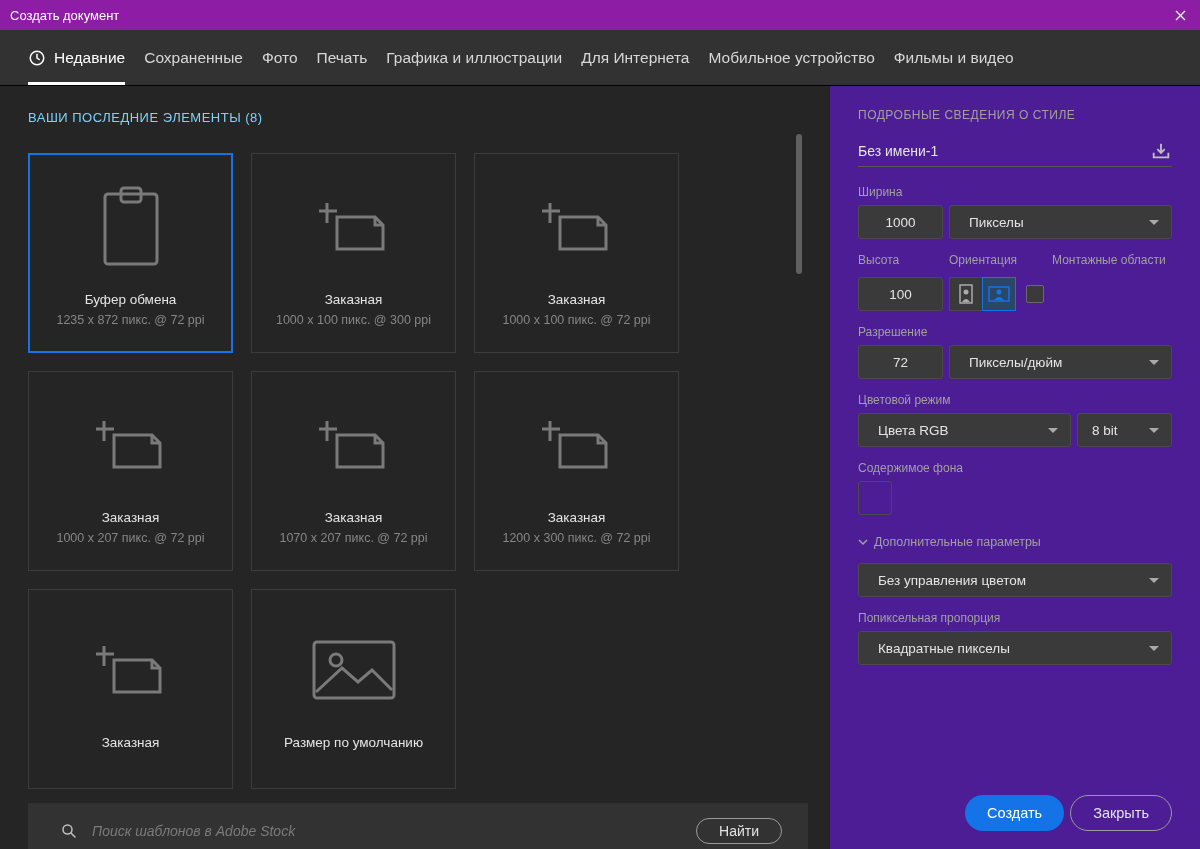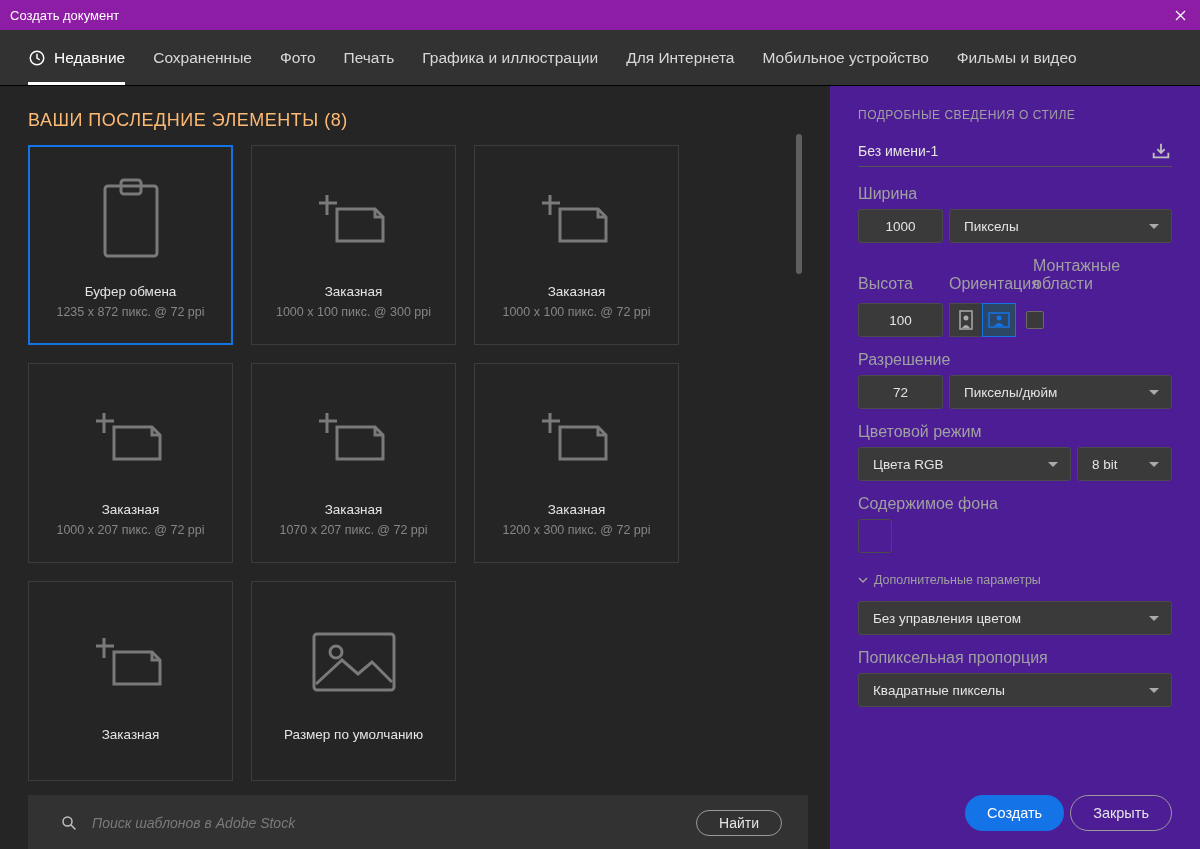--- a/index.html
+++ b/index.html
@@ -3,32 +3,32 @@
 <meta charset="utf-8">
 <style>
   * { box-sizing: border-box; margin: 0; padding: 0; font-family: -apple-system, "Segoe UI", Arial, sans-serif; }
   body { width: 1200px; height: 849px; background: #323232; color: #d8d8d8; overflow: hidden; }
 
   
   .titlebar { height: 30px; background: #8e1da5; display: flex; align-items: center; justify-content: space-between; padding: 0 10px; color: #fff; font-size: 13px; }
   .titlebar .close { width: 20px; height: 20px; display: flex; align-items: center; justify-content: center; cursor: pointer; }
 
   
-  .tabs { height: 56px; display: flex; align-items: center; gap: 28px; padding: 0 28px; border-bottom: 1px solid #000; background: #323232;}
+  .tabs { height: 56px; display: flex; align-items: center; gap: 19px; padding: 0 28px; border-bottom: 1px solid #000; background: #323232;}
   .tab { display: flex; align-items: center; gap: 8px; font-size: 15.5px; color: #d8d8d8; height: 100%; cursor: pointer; border-bottom: 3px solid transparent; padding-top: 3px;}
   .tab.active { color: #fff; border-bottom-color: #fff; }
   .tab .clock-icon { width: 18px; height: 18px; }
 
   
   .main { display: flex; height: calc(849px - 30px - 56px); }
   .left { flex: 1; background: #252525; padding: 24px 22px 14px 28px; display: flex; flex-direction: column; position: relative; }
   .right { width: 370px; background: #4c1d95; padding: 22px 28px 18px 28px; display: flex; flex-direction: column; }
 
   
-  .section-title { font-size: 18px; letter-spacing: .5px; color: #fdba74; margin-bottom: 14px; }
+  .section-title { font-size: 13px; letter-spacing: .5px; color: #7dd3fc; margin-bottom: 28px; }
 
   
   .grid-wrap { flex: 1; overflow-y: auto; padding-right: 18px; }
   .grid { display: grid; grid-template-columns: repeat(3, 205px); column-gap: 18px; row-gap: 18px; }
   .card { height: 200px; border: 1px solid #3c3c3c; background: #252525; display: flex; flex-direction: column; align-items: center; justify-content: center; text-align: center; cursor: pointer;}
   .card.selected { border: 2px solid #1473e6; }
   .card .icon-area { height: 95px; display: flex; align-items: center; justify-content: center; margin-bottom: 18px;}
   .card .label { font-size: 13.5px; color: #e4e4e4; margin-bottom: 6px;}
   .card .sub { font-size: 12.5px; color: #868686; }
 
@@ -40,28 +40,28 @@
 
   
   .scrollbar { position: absolute; right: 6px; top: 24px; width: 6px; height: 140px; background: #5f5f5f; border-radius: 3px; }
 
   
   .details-title { font-size: 12px; letter-spacing: .5px; color: #a0a0a0; margin-bottom: 18px; }
   .name-row { display: flex; align-items: center; gap: 10px; border-bottom: 1px solid #555; margin-bottom: 18px; padding-bottom: 4px;}
   .name-row input { flex: 1; background: transparent; border: none; color: #e4e4e4; font-size: 14px; outline: none; }
   .save-preset { width: 22px; height: 22px; cursor: pointer; }
 
-  .field-label { font-size: 16px; color: #a0a0a0; margin-bottom: 6px; }
+  .field-label { font-size: 12px; color: #a0a0a0; margin-bottom: 6px; }
   .row { display: flex; gap: 6px; margin-bottom: 14px; align-items: flex-end;}
   .col { display: flex; flex-direction: column;}
   .input-box { height: 34px; background: #3a3a3a; border: 1px solid #4a4a4a; border-radius: 3px; color: #e4e4e4; font-size: 13.5px; padding: 0 12px; outline: none; text-align: center;}
   .input-box.w85 { width: 85px; }
   .select-box { height: 34px; background: #3a3a3a; border: 1px solid #4a4a4a; border-radius: 3px; color: #e4e4e4; font-size: 13.5px; padding: 0 30px 0 14px; outline: none; display: flex; align-items: center; justify-content: space-between; cursor: pointer; position: relative;}
   .select-box::after { content:''; position:absolute; right:12px; top:50%; margin-top:-2px; border-left:5px solid transparent; border-right:5px solid transparent; border-top:5px solid #aaa;}
-  .flex-1 { flex: 1; }
+  .flex-1 { flex: 1; padding-left: 19px; }
 
   .orient-group { display: flex; gap: 0; }
   .orient-btn { width: 34px; height: 34px; border: 1px solid #4a4a4a; background: #3a3a3a; display: flex; align-items: center; justify-content: center; cursor: pointer;}
   .orient-btn.active { border-color: #1473e6; background: #2c4766; }
   .orient-btn + .orient-btn { margin-left: -1px; }
 
   .checkbox { width: 18px; height: 18px; border: 1px solid #6a6a6a; border-radius: 2px; background: #3a3a3a; cursor: pointer;}
   .swatch { width: 34px; height: 34px; border: 1px solid #4a4a4a; border-radius: 3px; }
 
   .disclosure { display: flex; align-items: center; gap: 6px; font-size: 12.5px; color: #a0a0a0; margin: 6px 0 14px 0; cursor: pointer;}

